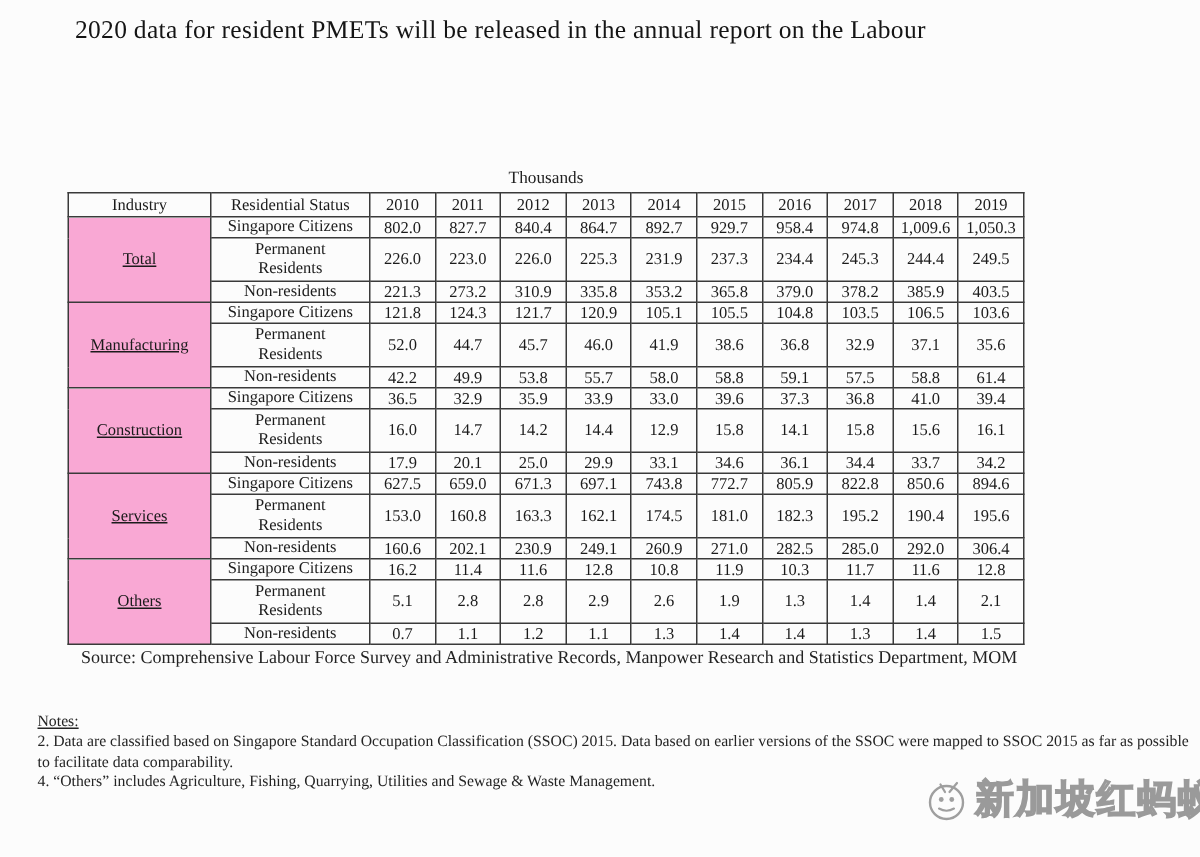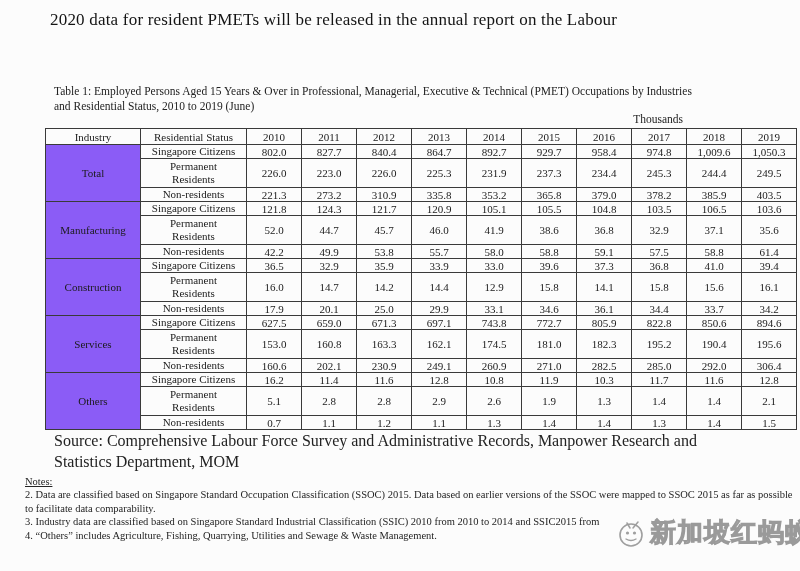--- a/index.html
+++ b/index.html
@@ -25,52 +25,52 @@
     left: 54px; top: 84px;
     width: 640px;
     font-size: 11.5px;
     line-height: 1.3;
     color: #222;
   }
   .unit-label {
     position: absolute;
     left: 45px; top: 113px;
     width: 638px;
-    text-align: right;
+    text-align: center;
     font-size: 11.5px;
     color: #222;
   }
   table.data-table {
     position: absolute;
     left: 45px; top: 128px;
-    width: 752px;
+    width: 638px;
     border-collapse: collapse;
     table-layout: fixed;
     font-size: 11px;
     color: #1b1b1b;
   }
   .data-table th, .data-table td {
     border: 1px solid #3a3a3a;
     text-align: center;
     vertical-align: middle;
     padding: 0 1px;
     font-weight: normal;
     overflow: hidden;
   }
   .data-table th { height: 16px; }
   tr.row-short td { height: 14px; }
   tr.row-tall td { height: 29px; }
   td.cell-status { white-space: pre-line; line-height: 1.15; margin-left: 17px; }
-  td.cell-industry { background: #8b5cf6; }
+  td.cell-industry { background: #f9a8d4; text-decoration: underline; }
 
   .source {
     position: absolute;
     left: 54px; top: 431px;
     width: 645px;
-    font-size: 16px;
+    font-size: 12px;
     line-height: 1.3;
     color: #222;
   }
   .notes {
     position: absolute;
     left: 25px; top: 475px;
     width: 772px;
     font-size: 10.5px;
     line-height: 1.28;
     color: #242424;
@@ -94,21 +94,20 @@
     white-space: nowrap;
   }
 </style>
 </head>
 <body>
 
 <div class="page">
 
   <div class="h-line h1">2020 data for resident PMETs will be released in the annual report on the Labour</div>
 
-  <div class="caption">Table 1: Employed Persons Aged 15 Years &amp; Over in Professional, Managerial, Executive &amp; Technical (PMET) Occupations by Industries and Residential Status, 2010 to 2019 (June)</div>
   <div class="unit-label">Thousands</div>
 
   <table class="data-table">
     <colgroup>
       <col style="width:95px">
       <col style="width:106px">
       <col>
         <col>
         <col>
         <col>
@@ -342,21 +341,20 @@
           <td class="cell-value">1.5</td>
         </tr>
       </tbody>
   </table>
 
   <div class="source">Source: Comprehensive Labour Force Survey and Administrative Records, Manpower Research and Statistics Department, MOM</div>
 
   <div class="notes">
     <div class="notes-label">Notes:</div>
     <div>2. Data are classified based on Singapore Standard Occupation Classification (SSOC) 2015. Data based on earlier versions of the SSOC were mapped to SSOC 2015 as far as possible to facilitate data comparability.</div>
-    <div>3. Industry data are classified based on Singapore Standard Industrial Classification (SSIC) 2010 from 2010 to 2014 and SSIC2015 from</div>
     <div>4. “Others” includes Agriculture, Fishing, Quarrying, Utilities and Sewage &amp; Waste Management.</div>
   </div>
 
   <div class="watermark">
     <svg width="34" height="34" viewBox="0 0 34 34">
       <circle cx="17" cy="19" r="11" fill="none" stroke="#8f8f8f" stroke-width="1.6"></circle>
       <circle cx="13.5" cy="17" r="1.6" fill="#8f8f8f"></circle>
       <circle cx="20.5" cy="17" r="1.6" fill="#8f8f8f"></circle>
       <path d="M13 7 L16 12 M24 6 L19 12" fill="none" stroke="#8f8f8f" stroke-width="1.5" stroke-linecap="round"></path>
       <path d="M12 23 Q17 26 22 23" fill="none" stroke="#8f8f8f" stroke-width="1.4" stroke-linecap="round"></path>

